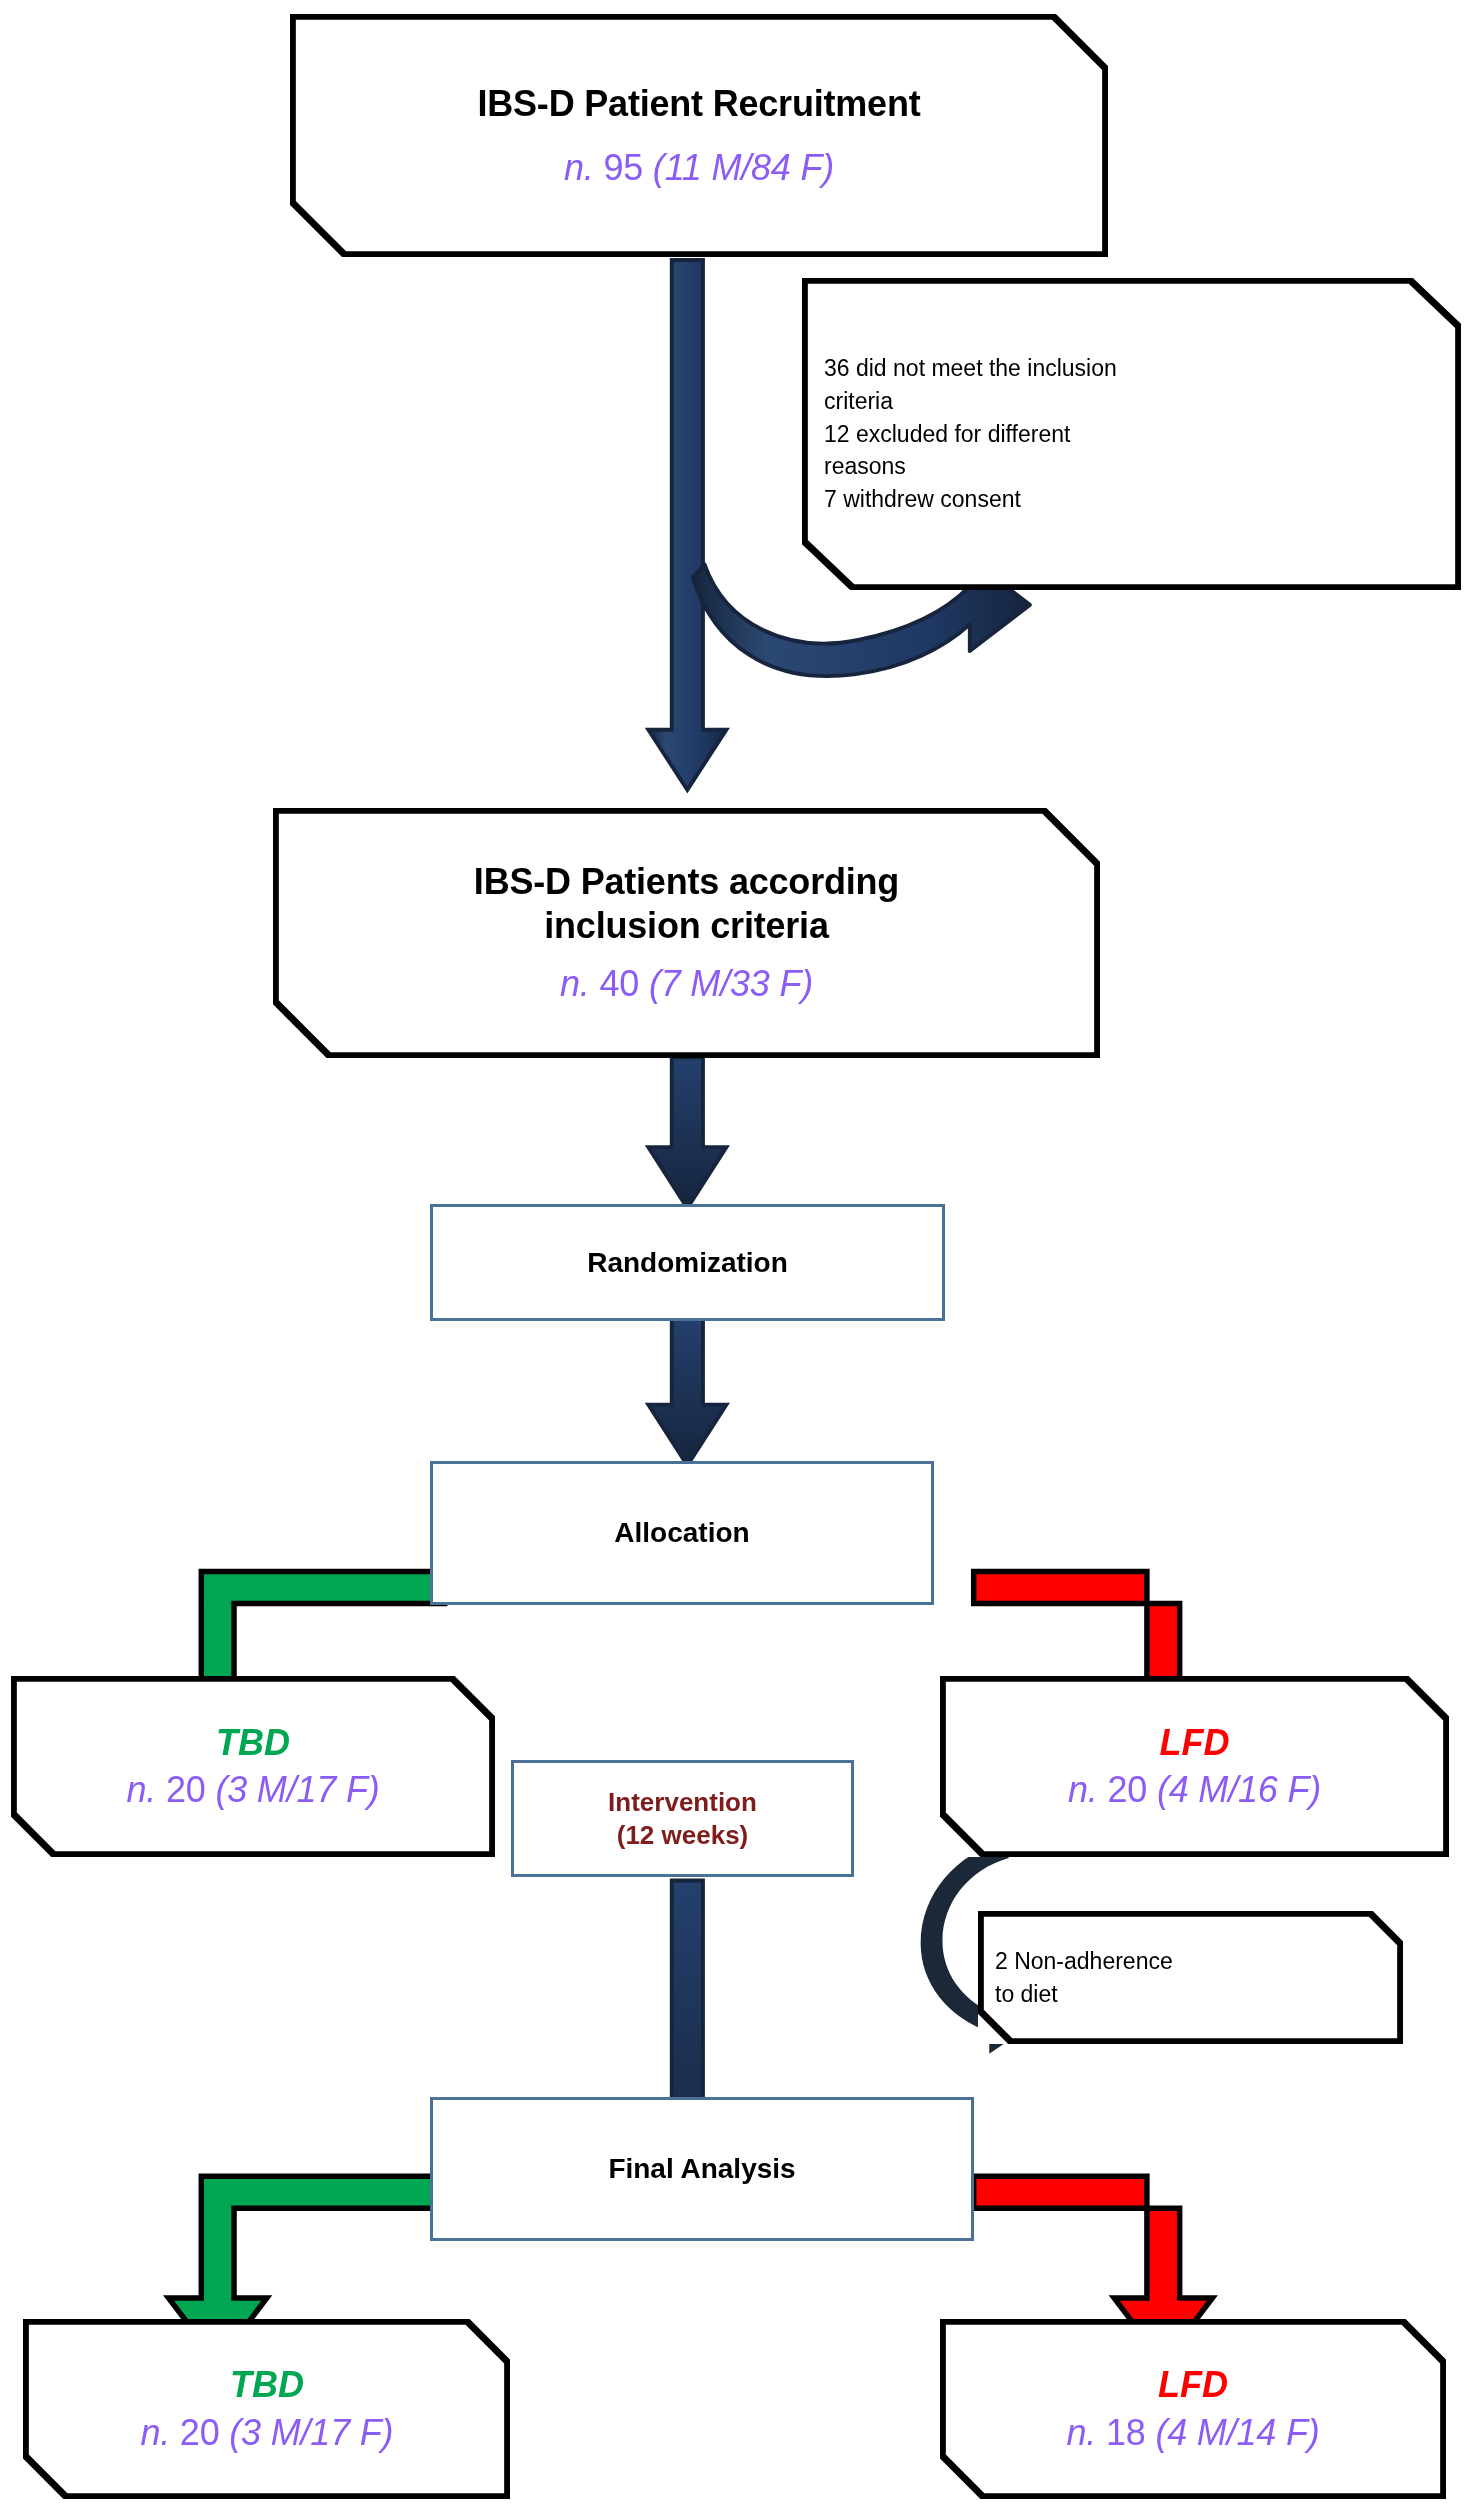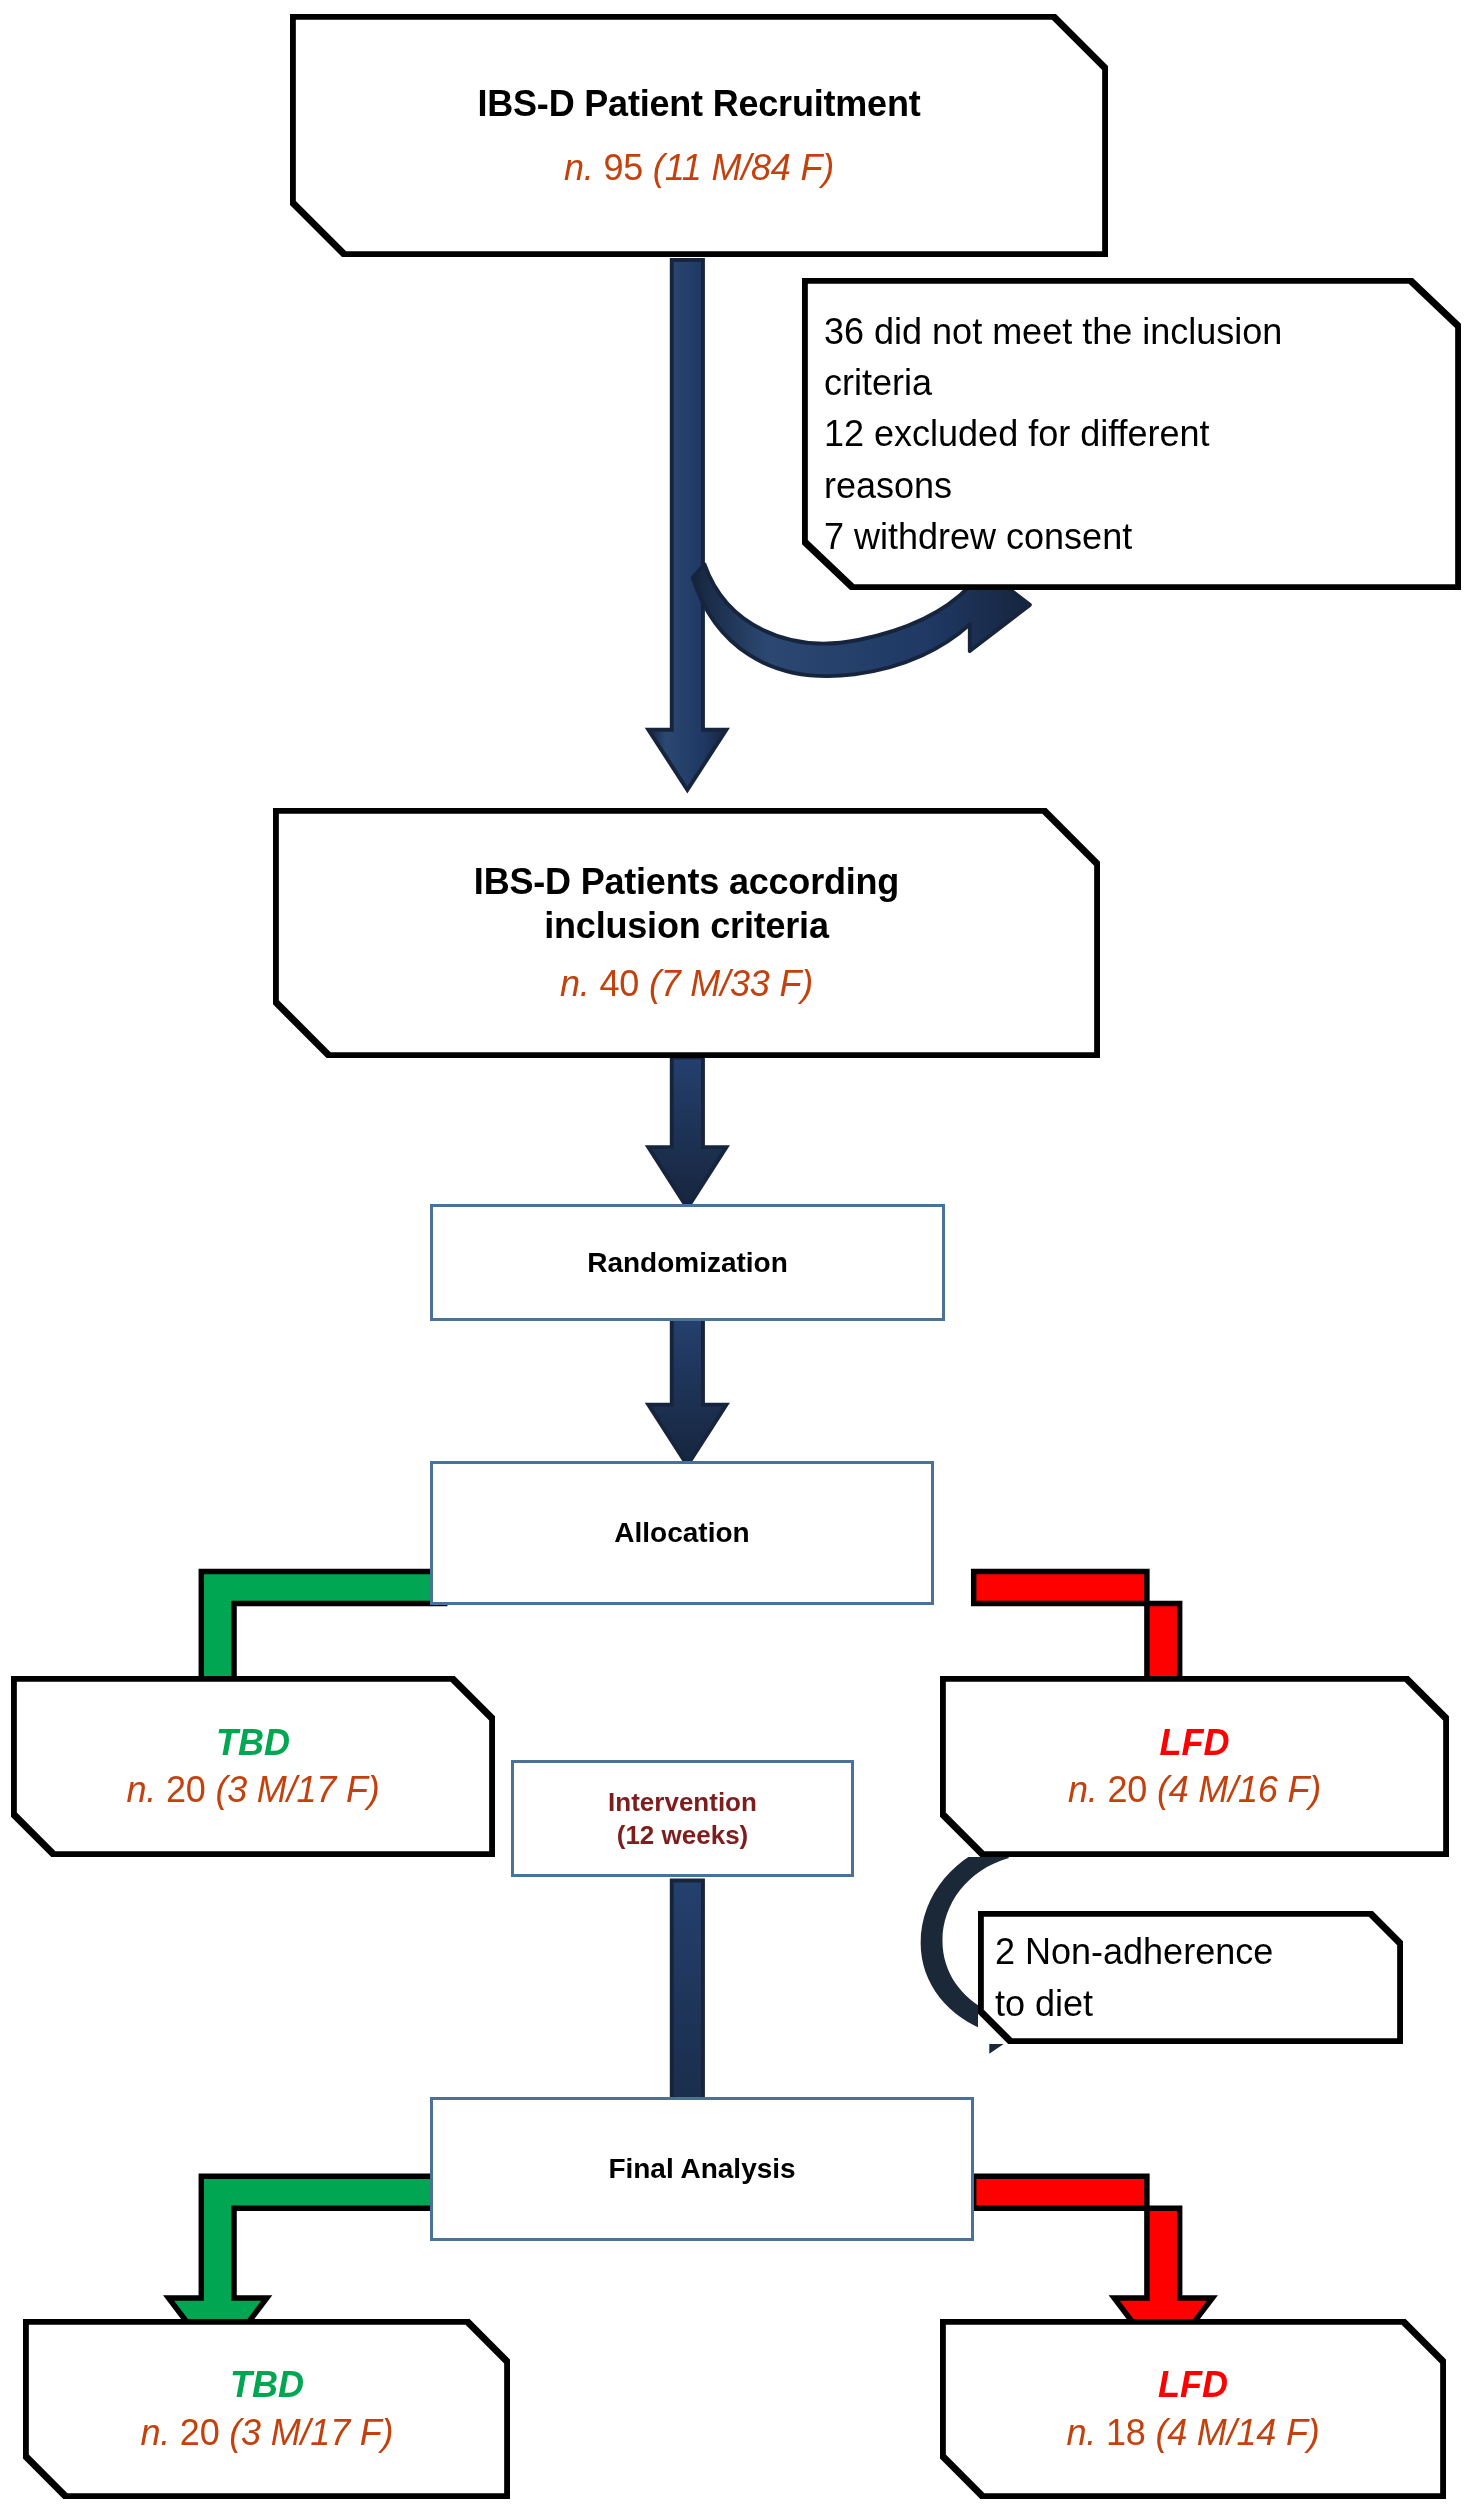--- a/index.html
+++ b/index.html
@@ -62,28 +62,28 @@
     font-weight: bold;
     font-size: 36px;
     line-height: 1.22;
     color: #000000;
     letter-spacing: -0.2px;
   }
   .t-num {
     font-style: italic;
     font-size: 36px;
     line-height: 1.22;
-    color: #c2410c;
+    color: #8b5cf6;
     letter-spacing: -0.2px;
   }
   .t-num .nonital {
     font-style: normal;
   }
   .t-plain {
-    font-size: 36px;
+    font-size: 23px;
     line-height: 1.42;
     color: #000000;
     text-align: left;
   }
   .t-stage {
     font-weight: bold;
     font-size: 28px;
     line-height: 1.2;
     color: #000000;
   }

